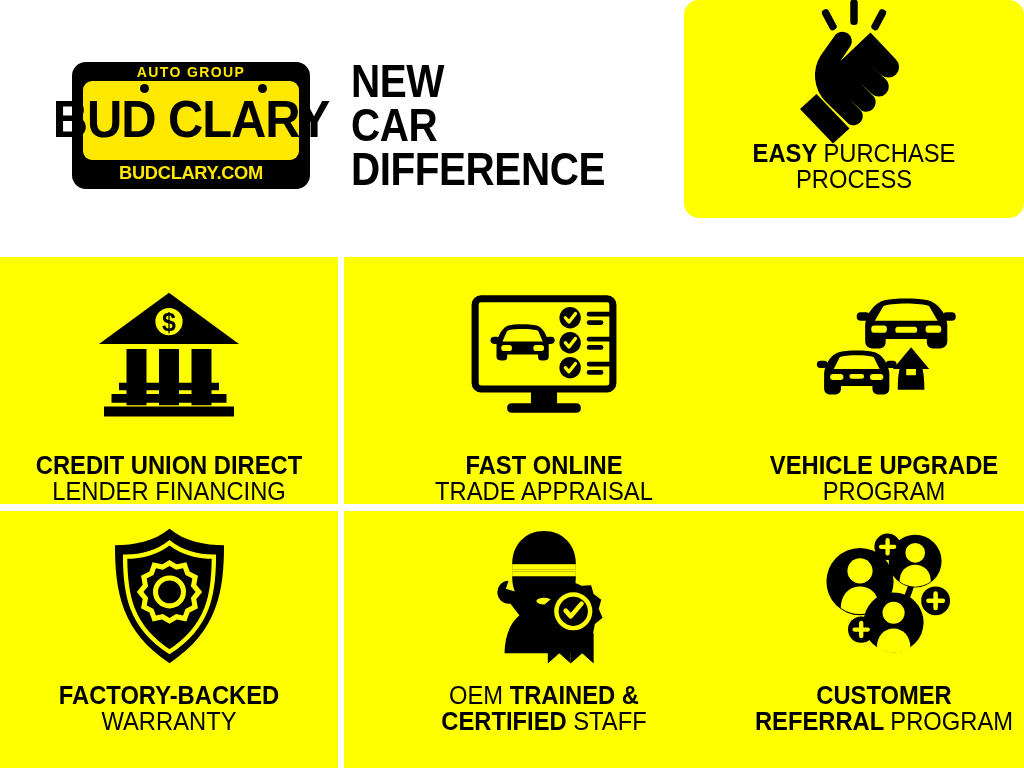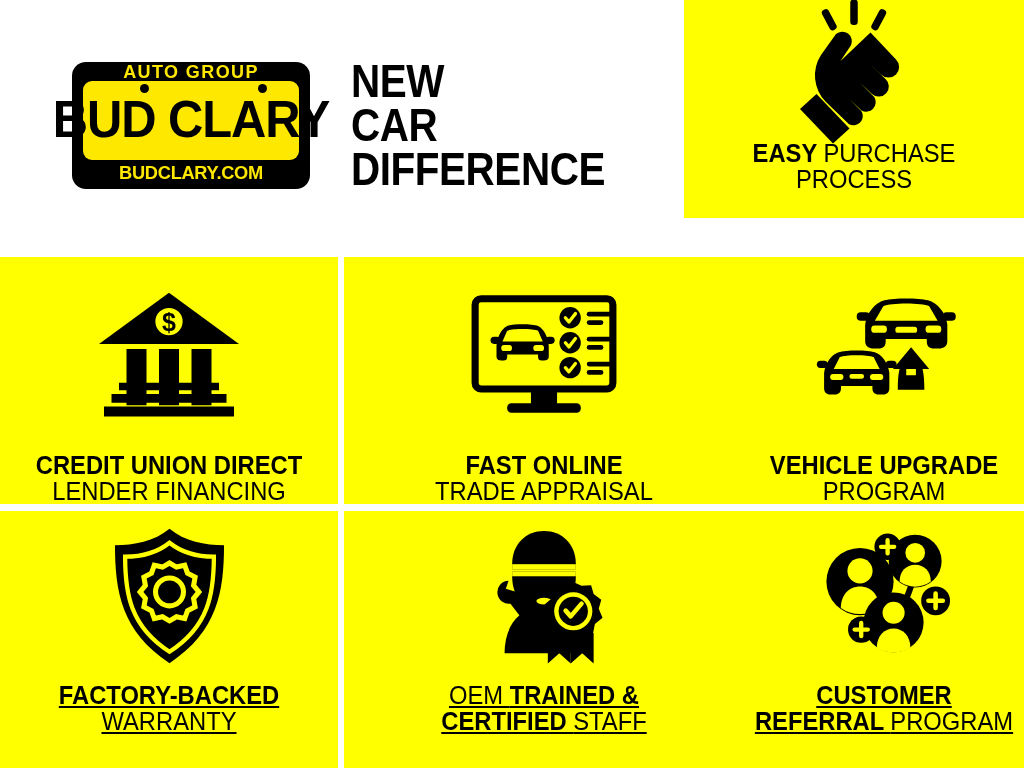--- a/index.html
+++ b/index.html
@@ -51,21 +51,21 @@
     left:11px;right:11px;top:19px;bottom:29px;
     background:#FFE800;
     border-radius:9px;
   }
   .plate-top{
     position:absolute;
     left:0;right:0;top:2px;height:17px;
     display:flex;align-items:center;justify-content:center;
     color:#FFE800;
     font-weight:bold;
-    font-size:18px;
+    font-size:14px;
     letter-spacing:1.4px;
     font-family:"Liberation Sans", sans-serif;
     z-index:3;
   }
   .plate-bottom{
     position:absolute;
     left:11px;right:11px;bottom:3px;height:26px;
     background:#000000;
     border-radius:5px;
     display:flex;align-items:center;justify-content:center;
@@ -104,21 +104,21 @@
     font-weight:bold;
     font-size:47px;
     line-height:0.94;
     letter-spacing:-0.5px;
     transform:scaleX(0.86);
     transform-origin:left center;
     font-family:"Liberation Sans", sans-serif;
   }
 
   
-  .c1{left:684px;top:0;width:340px;height:218px;}
+  .c1{left:684px;top:0;width:340px;height:218px;border-radius:15px;}
   .r2{top:257px;height:247px;}
   .r3{top:511px;height:257px;}
   .colA{left:0;width:338px;}
   .colB{left:344px;width:400px;}
   .colC{left:684px;width:400px;}
 
   .icon-wrap{
     flex:1 1 auto;
     display:flex;
     align-items:center;
@@ -138,21 +138,21 @@
     font-size:25px;
     white-space:nowrap;
     transform:scaleX(0.95);
   }
   .b{font-weight:bold;}
   .n{font-weight:normal;}
 
   
   .c1 .caption{padding-bottom:26px;}
   .c1 .cap-line{font-size:25px;}
-  .r3 .caption{padding-bottom:34px;text-decoration:underline;}
+  .r3 .caption{padding-bottom:34px;}
 </style>
 </head>
 <body>
 
 <div class="sheet">
 
   <div class="panel white header">
 
     <div class="logo">
       <div class="plate-frame"></div>

